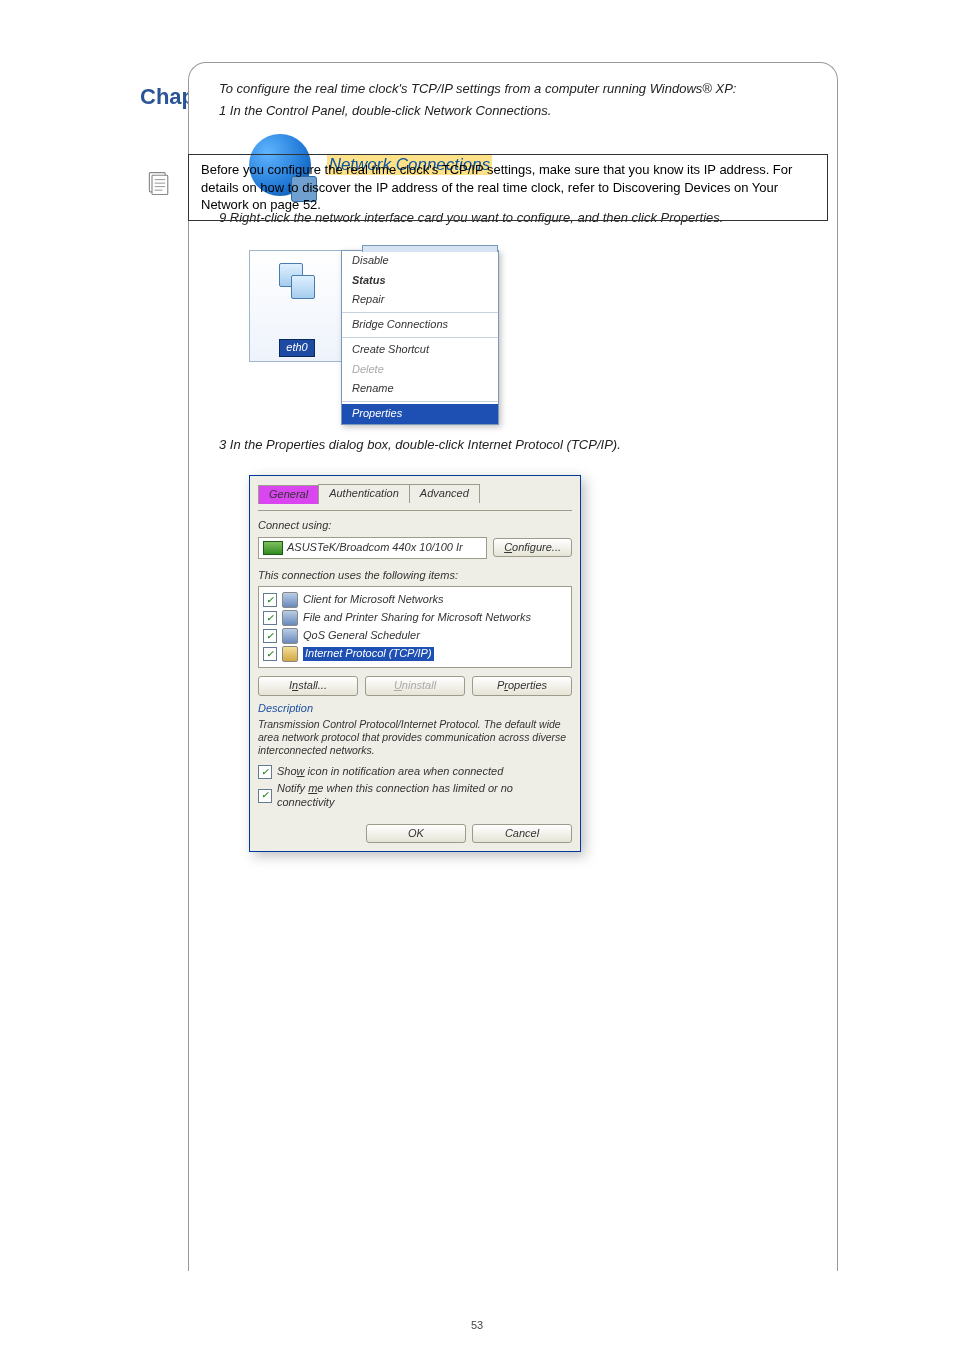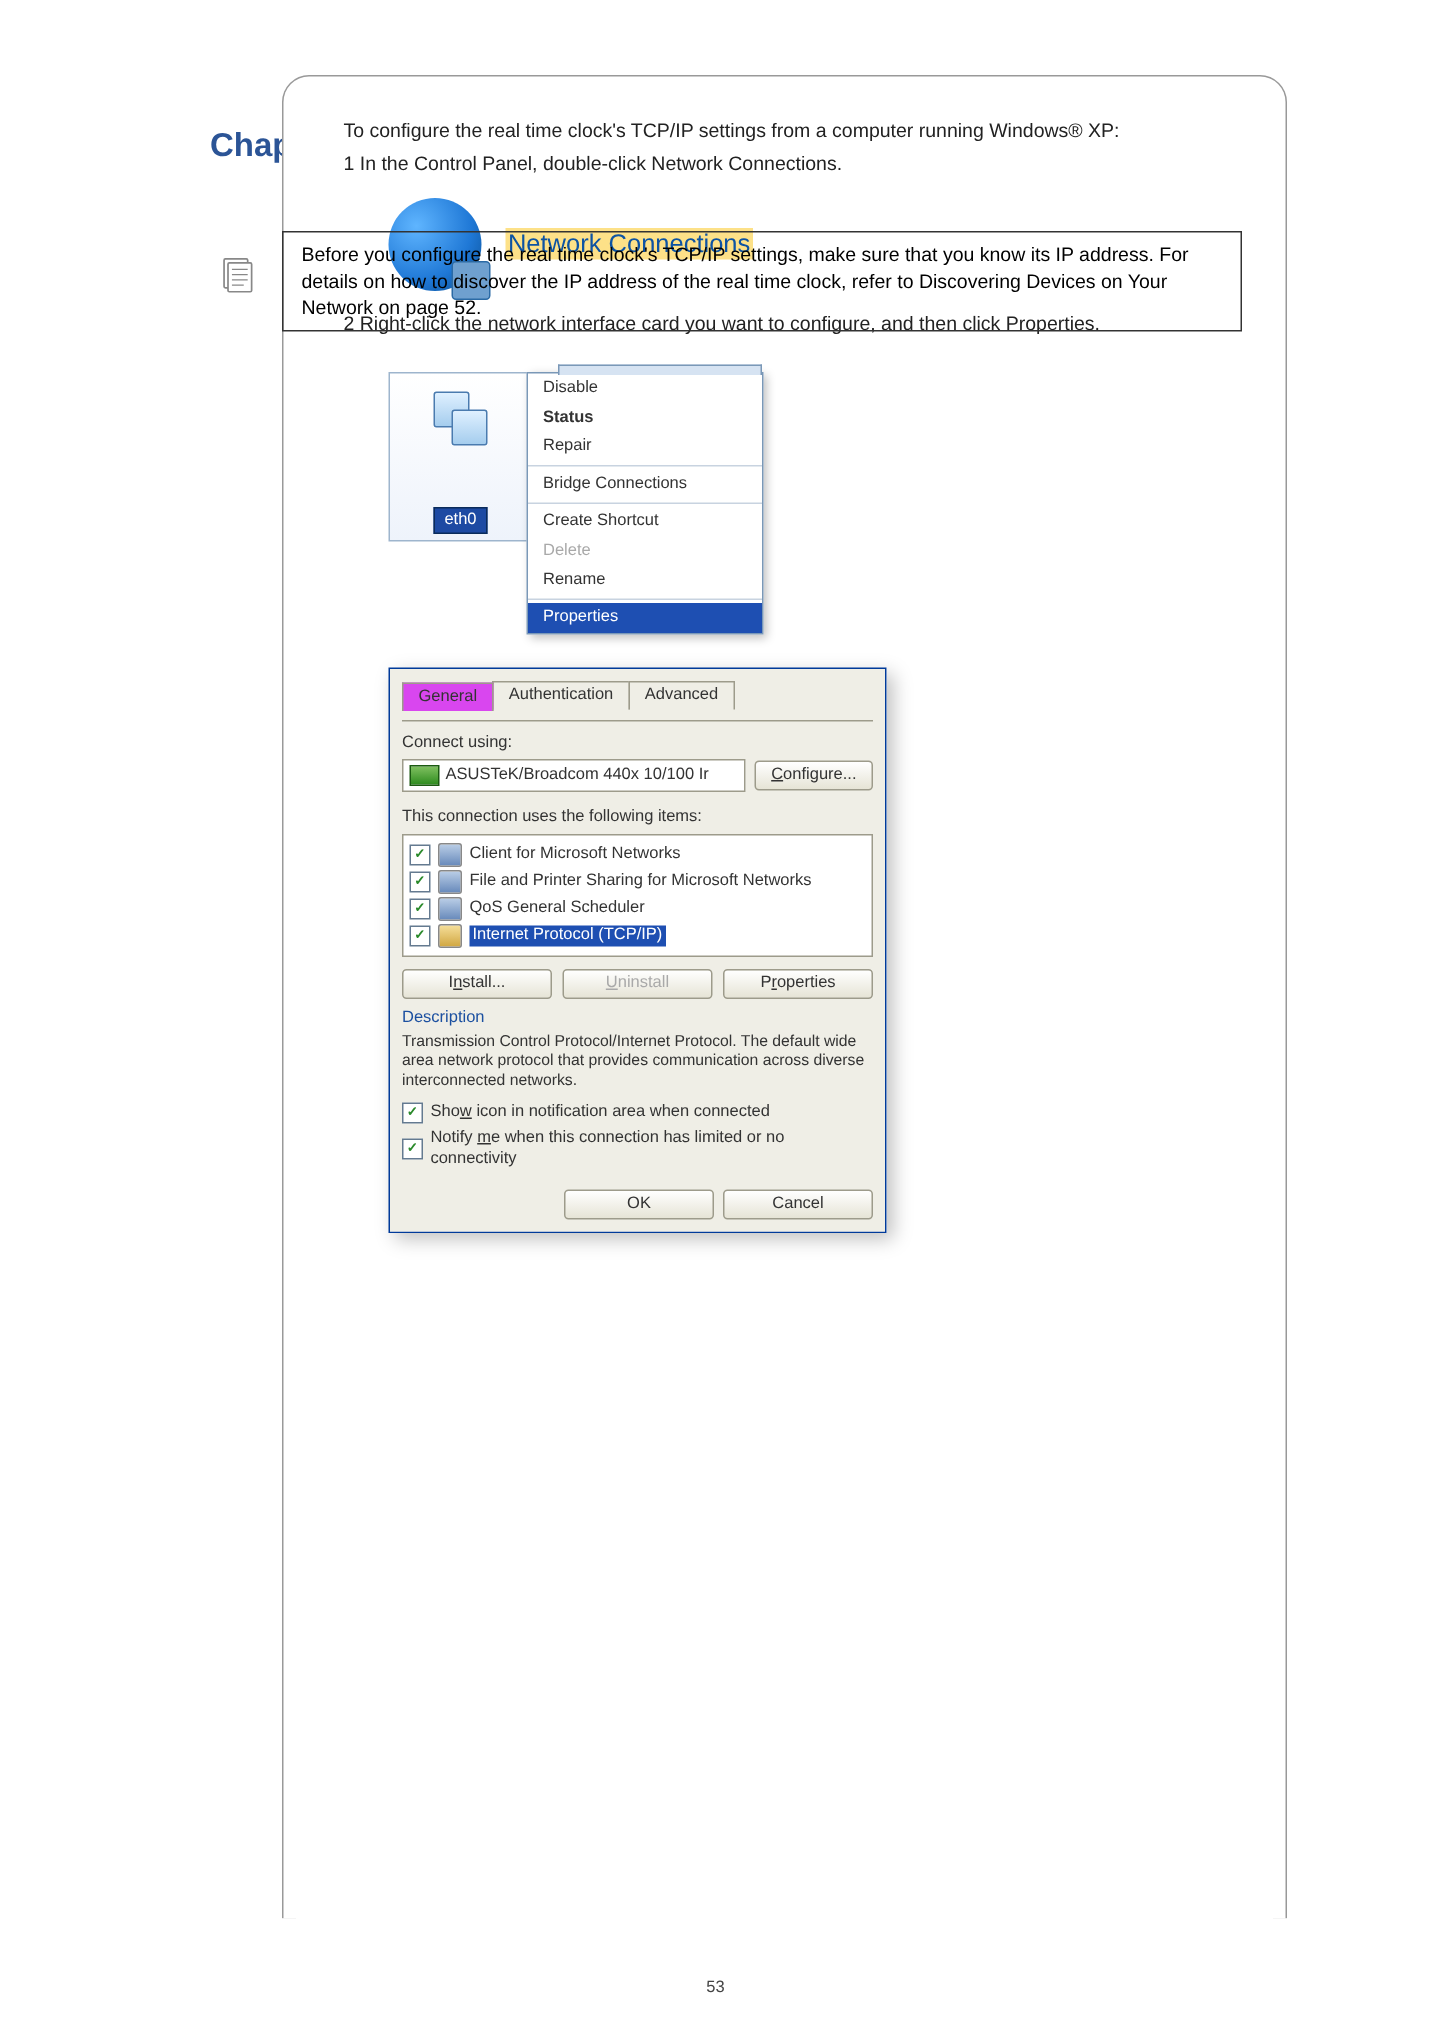--- a/index.html
+++ b/index.html
@@ -11,29 +11,30 @@
   }
   .page {
     box-sizing: border-box;
     width: 954px;
     min-height: 1351px;
     padding: 60px 60px 40px 60px;
     position: relative;
   }
   .content-frame {
     position: absolute;
-    top: 50px;
+    top: 62px;
     left: 188px;
     width: 640px;
     height: 1200px;
     border: 1px solid #999;
     border-bottom: none;
     border-radius: 18px 18px 0 0;
     background: #fff;
-    padding: 14px;
+    padding: 4px;
+    font-style: italic;
   }
   .title-row {
     position: absolute;
     top: 84px;
     left: 140px;
     font-size: 22px;
     font-weight: bold;
     color: #2b5496;
   }
   .note-icon {
@@ -374,21 +375,21 @@
   <div class="content-frame">
     <div class="inner body-text">
       <p>To configure the real time clock's TCP/IP settings from a computer running Windows® XP:</p>
       <p>1 In the Control Panel, double-click Network Connections.</p>
 
       <div class="fig1">
         <span class="globe"></span>
         <span class="nc-link">Network Connections</span>
       </div>
 
-      <p>2 Right-click the network interface card you want to configure, and then click Properties.</p>
+      <p>9 Right-click the network interface card you want to configure, and then click Properties.</p>
 
       <div class="fig2">
         <div class="fig2-card">
           <div class="mini-icon">
             <span class="sq a"></span>
               <span class="sq b"></span>
           </div>
           <div style="height:34px"></div>
           <span class="eth-chip">eth0</span>
         </div>
@@ -400,20 +401,21 @@
           <div class="ctx-item">Bridge Connections</div>
           <div class="ctx-sep"></div>
           <div class="ctx-item">Create Shortcut</div>
           <div class="ctx-item disabled">Delete</div>
           <div class="ctx-item">Rename</div>
           <div class="ctx-sep"></div>
           <div class="ctx-item sel">Properties</div>
         </div>
       </div>
 
+      <p>3 In the Properties dialog box, double-click Internet Protocol (TCP/IP).</p>
 
       <div class="fig3">
         <div class="dlg-body">
           <div class="tabs">
             <div class="tab active">General</div>
             <div class="tab">Authentication</div>
             <div class="tab">Advanced</div>
           </div>
           <div class="tab-border"></div>
 

